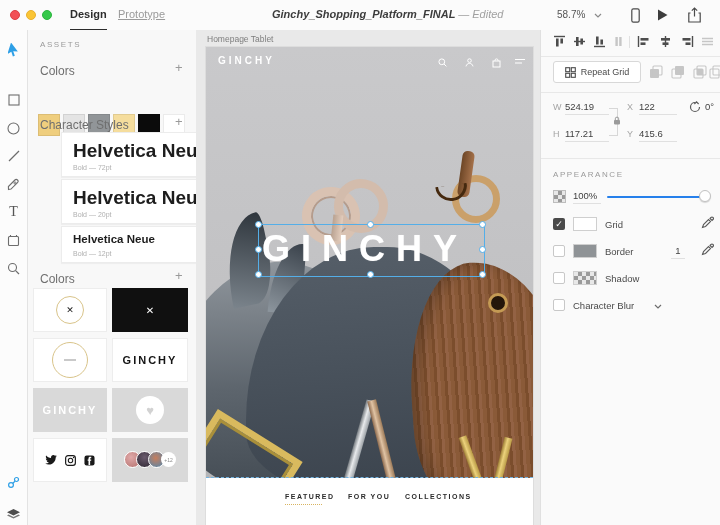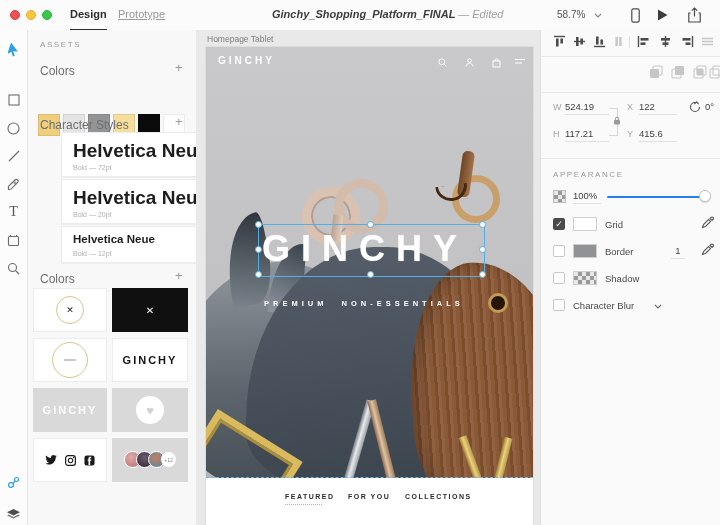--- a/index.html
+++ b/index.html
@@ -311,21 +311,20 @@
         <div class="selbox" style="left:52px;top:177px;width:225px;height:51px;"></div>
         <span class="handle" style="left:49px;top:174px;"></span>
         <span class="handle" style="left:161px;top:174px;"></span>
         <span class="handle" style="left:273px;top:174px;"></span>
         <span class="handle" style="left:49px;top:199px;"></span>
         <span class="handle" style="left:273px;top:199px;"></span>
         <span class="handle" style="left:49px;top:224px;"></span>
         <span class="handle" style="left:161px;top:224px;"></span>
         <span class="handle" style="left:273px;top:224px;"></span>
 
-        <span class="hero-sub" style="left:58px;top:252px;">PREMIUM NON-ESSENTIALS</span>
 
         <div class="guide" style="top:430px;"></div>
       </div>
 
       <div class="navsec">
         <span class="navlink" style="left:79px;">FEATURED</span>
         <span class="nav-underline" style="left:79px;top:26px;width:37px;"></span>
         <span class="navlink" style="left:142px;">FOR YOU</span>
         <span class="navlink" style="left:199px;">COLLECTIONS</span>
       </div>
@@ -385,20 +384,31 @@
         </svg>
     </span>
     <span class="alico dim" style="left:160px;">
       <svg width="13" height="13" viewBox="0 0 13 13">
           <path d="M1 3.5h11M1 6.5h11M1 9.5h11" stroke="currentColor" stroke-width="1.6"></path>
         </svg>
     </span>
 
     <div class="insp-div" style="top:26px;"></div>
 
+    <div class="rg-btn">
+      <span>
+        <svg width="11" height="11" viewBox="0 0 11 11">
+            <rect x="0.7" y="0.7" width="4" height="4" fill="none" stroke="currentColor" stroke-width="1.1"></rect>
+            <rect x="6.3" y="0.7" width="4" height="4" fill="none" stroke="currentColor" stroke-width="1.1"></rect>
+            <rect x="0.7" y="6.3" width="4" height="4" fill="none" stroke="currentColor" stroke-width="1.1"></rect>
+            <rect x="6.3" y="6.3" width="4" height="4" fill="none" stroke="currentColor" stroke-width="1.1"></rect>
+          </svg>
+      </span>
+      <span>Repeat Grid</span>
+    </div>
     <span class="boolico" style="left:108px;">
       <svg width="14" height="14" viewBox="0 0 14 14">
           <rect x="1" y="4" width="9" height="9" rx="1" fill="currentColor"></rect>
           <rect x="4" y="1" width="9" height="9" rx="1" fill="none" stroke="currentColor" stroke-width="1.1"></rect>
         </svg>
     </span>
     <span class="boolico" style="left:130px;">
       <svg width="14" height="14" viewBox="0 0 14 14">
           <rect x="4" y="1" width="9" height="9" rx="1" fill="currentColor"></rect>
           <rect x="1" y="4" width="9" height="9" rx="1" fill="none" stroke="currentColor" stroke-width="1.1"></rect>

